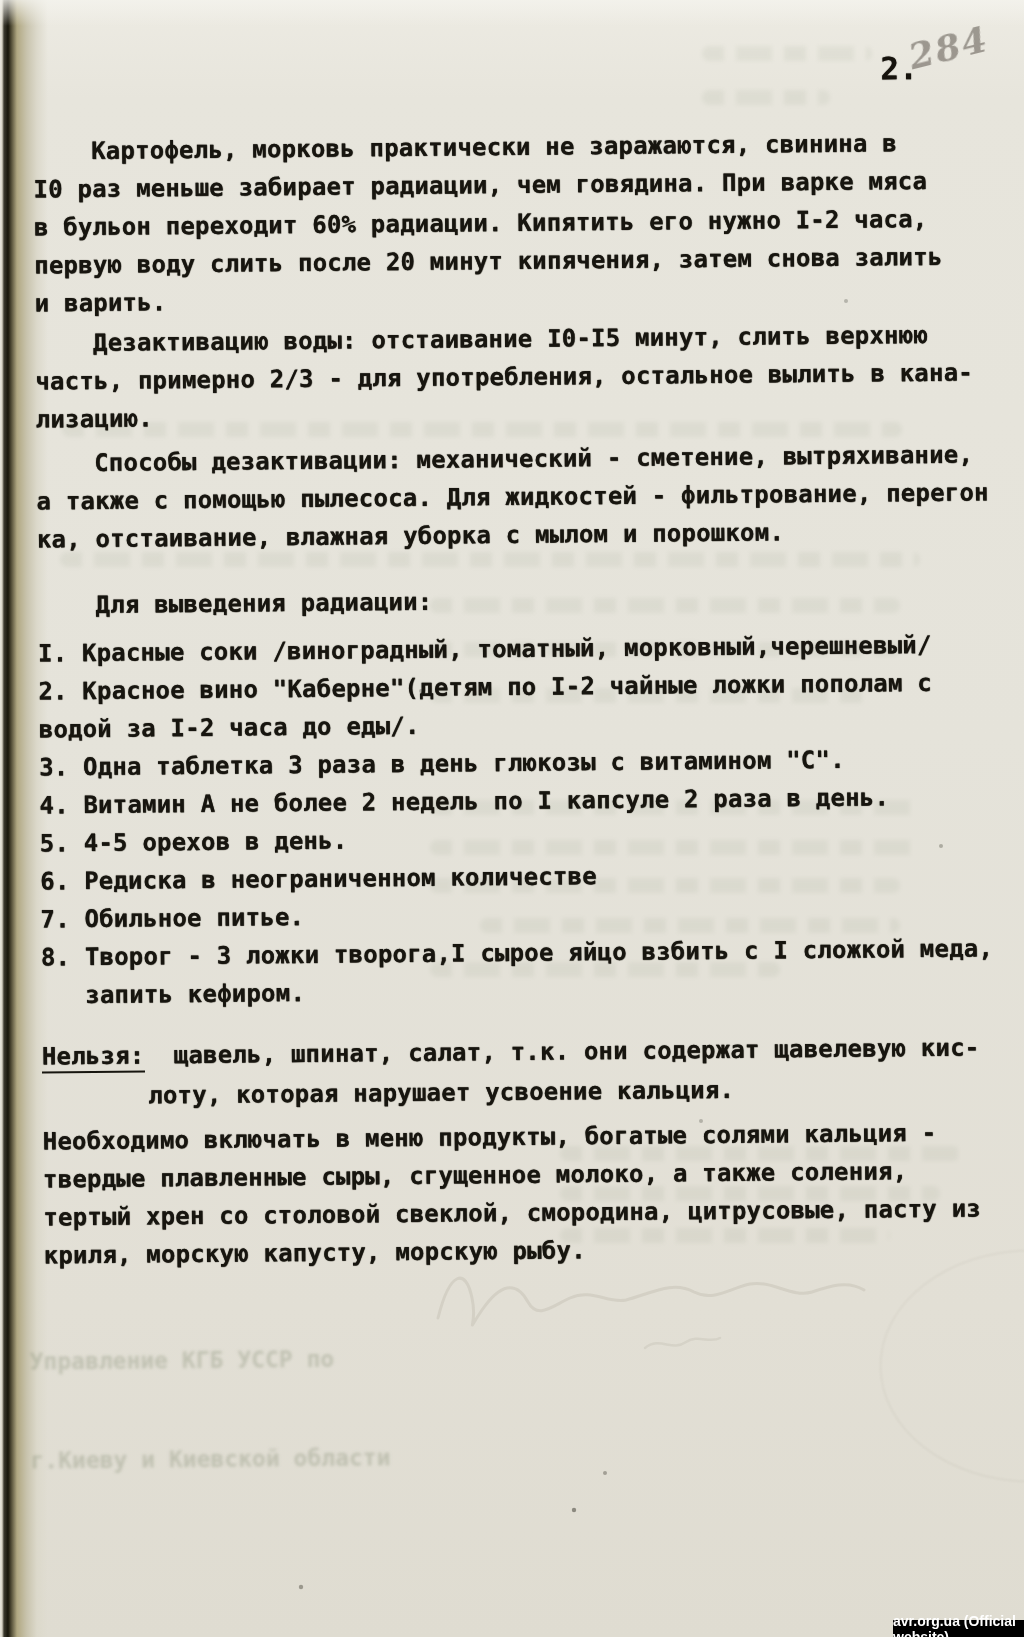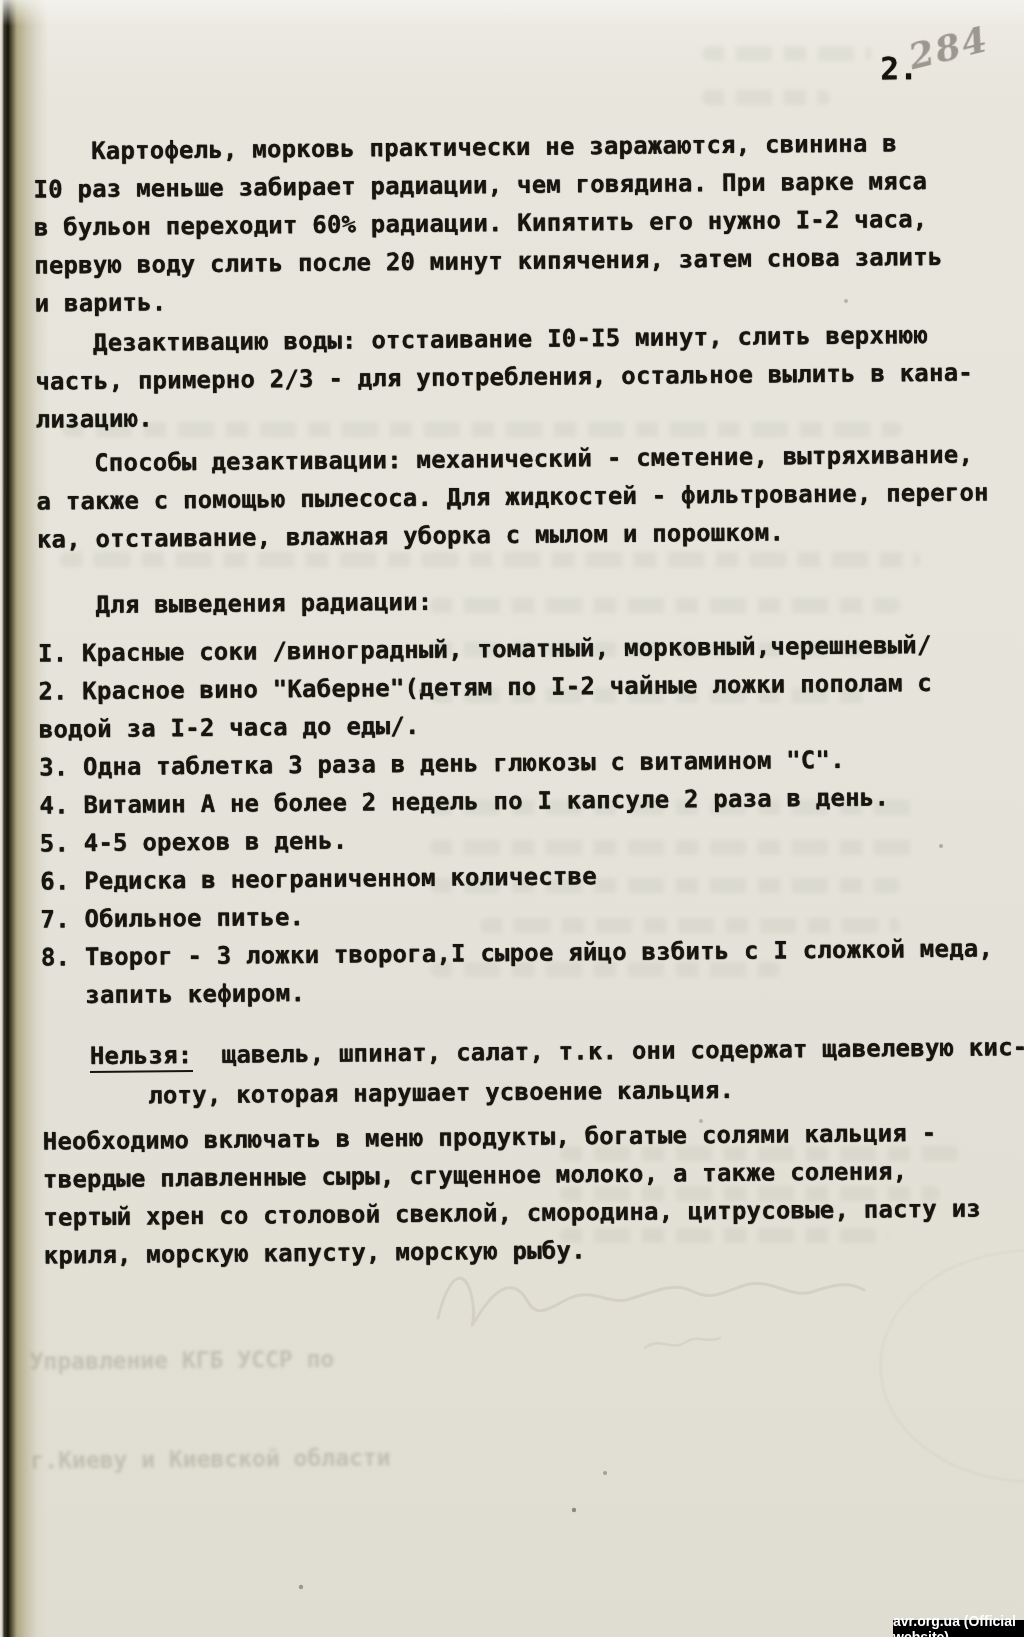--- a/index.html
+++ b/index.html
@@ -48,21 +48,21 @@
   .pencil{
     position:absolute;left:908px;top:26px;
     font-family:"DejaVu Serif", serif;
     font-style:italic;font-weight:700;
     font-size:36px;color:#8f8a82;
     transform:rotate(-14deg);
     letter-spacing:2px;
     filter:blur(.4px);
     opacity:.85;
   }
-  .underl{border-bottom:2.5px solid #17150f;padding-bottom:1px;margin-left:48px;}
+  .underl{border-bottom:2.5px solid #17150f;padding-bottom:1px;}
   .hang2{padding-left:106px;}
   .hang8{padding-left:44px;}
   
   .ghost{
     position:absolute;height:15px;border-radius:7px;
     background:repeating-linear-gradient(90deg,
       rgba(118,132,105,.55) 0 22px, rgba(118,132,105,0) 22px 34px,
       rgba(118,132,105,.5) 34px 70px, rgba(118,132,105,0) 70px 82px);
     opacity:.16;filter:blur(2px);
   }

